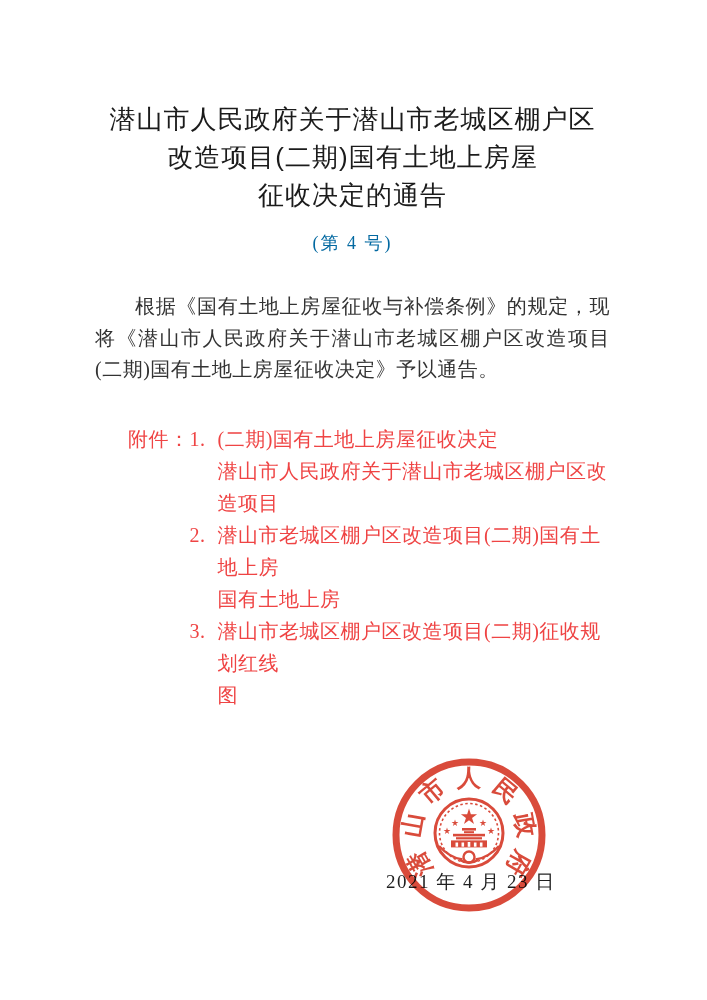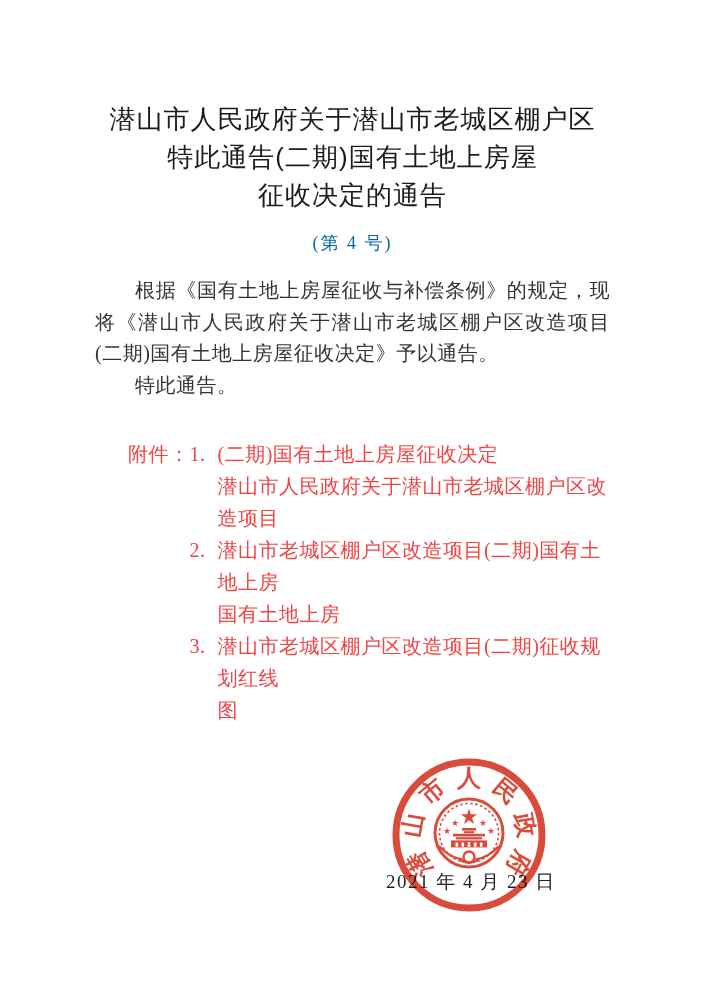--- a/index.html
+++ b/index.html
@@ -25,21 +25,21 @@
   .title-line { display:block; }
   .doc-number {
     margin-top:17px;
     text-align:center;
     font-family:"Liberation Serif", serif;
     font-size:18px;
     letter-spacing:2px;
     color:#0369a1;
   }
   .body-text {
-    margin-top:20px;
+    margin-top:36px;
     font-family:"Liberation Serif", serif;
     font-size:20px;
     line-height:31.5px;
     letter-spacing:0.5px;
     text-align:justify;
     color:#333333;
   }
   .body-text p { margin:0; text-indent:2em; }
   .attachments {
     margin:37px 0 0 33px;
@@ -75,29 +75,28 @@
     font-size:24px;
   }
 </style>
 </head>
 <body>
 
 <div class="page">
 
   <h1 class="title">
     <span class="title-line">潜山市人民政府关于潜山市老城区棚户区</span>
-    <span class="title-line">特此通告(二期)国有土地上房屋</span>
+    <span class="title-line">改造项目(二期)国有土地上房屋</span>
     <span class="title-line">征收决定的通告</span>
   </h1>
 
   <div class="doc-number">(第 4 号)</div>
 
   <div class="body-text">
     <p>根据《国有土地上房屋征收与补偿条例》的规定，现将《潜山市人民政府关于潜山市老城区棚户区改造项目(二期)国有土地上房屋征收决定》予以通告。</p>
-    <p>特此通告。</p>
   </div>
 
   <div class="attachments">
     <span class="att-label">附件：</span>
     <div class="att-items">
       <div class="att-item">
         <span class="att-num">1.</span>
         <span class="att-text">
           <span class="att-line">(二期)国有土地上房屋征收决定</span>
           <span class="att-line">潜山市人民政府关于潜山市老城区棚户区改造项目</span>

